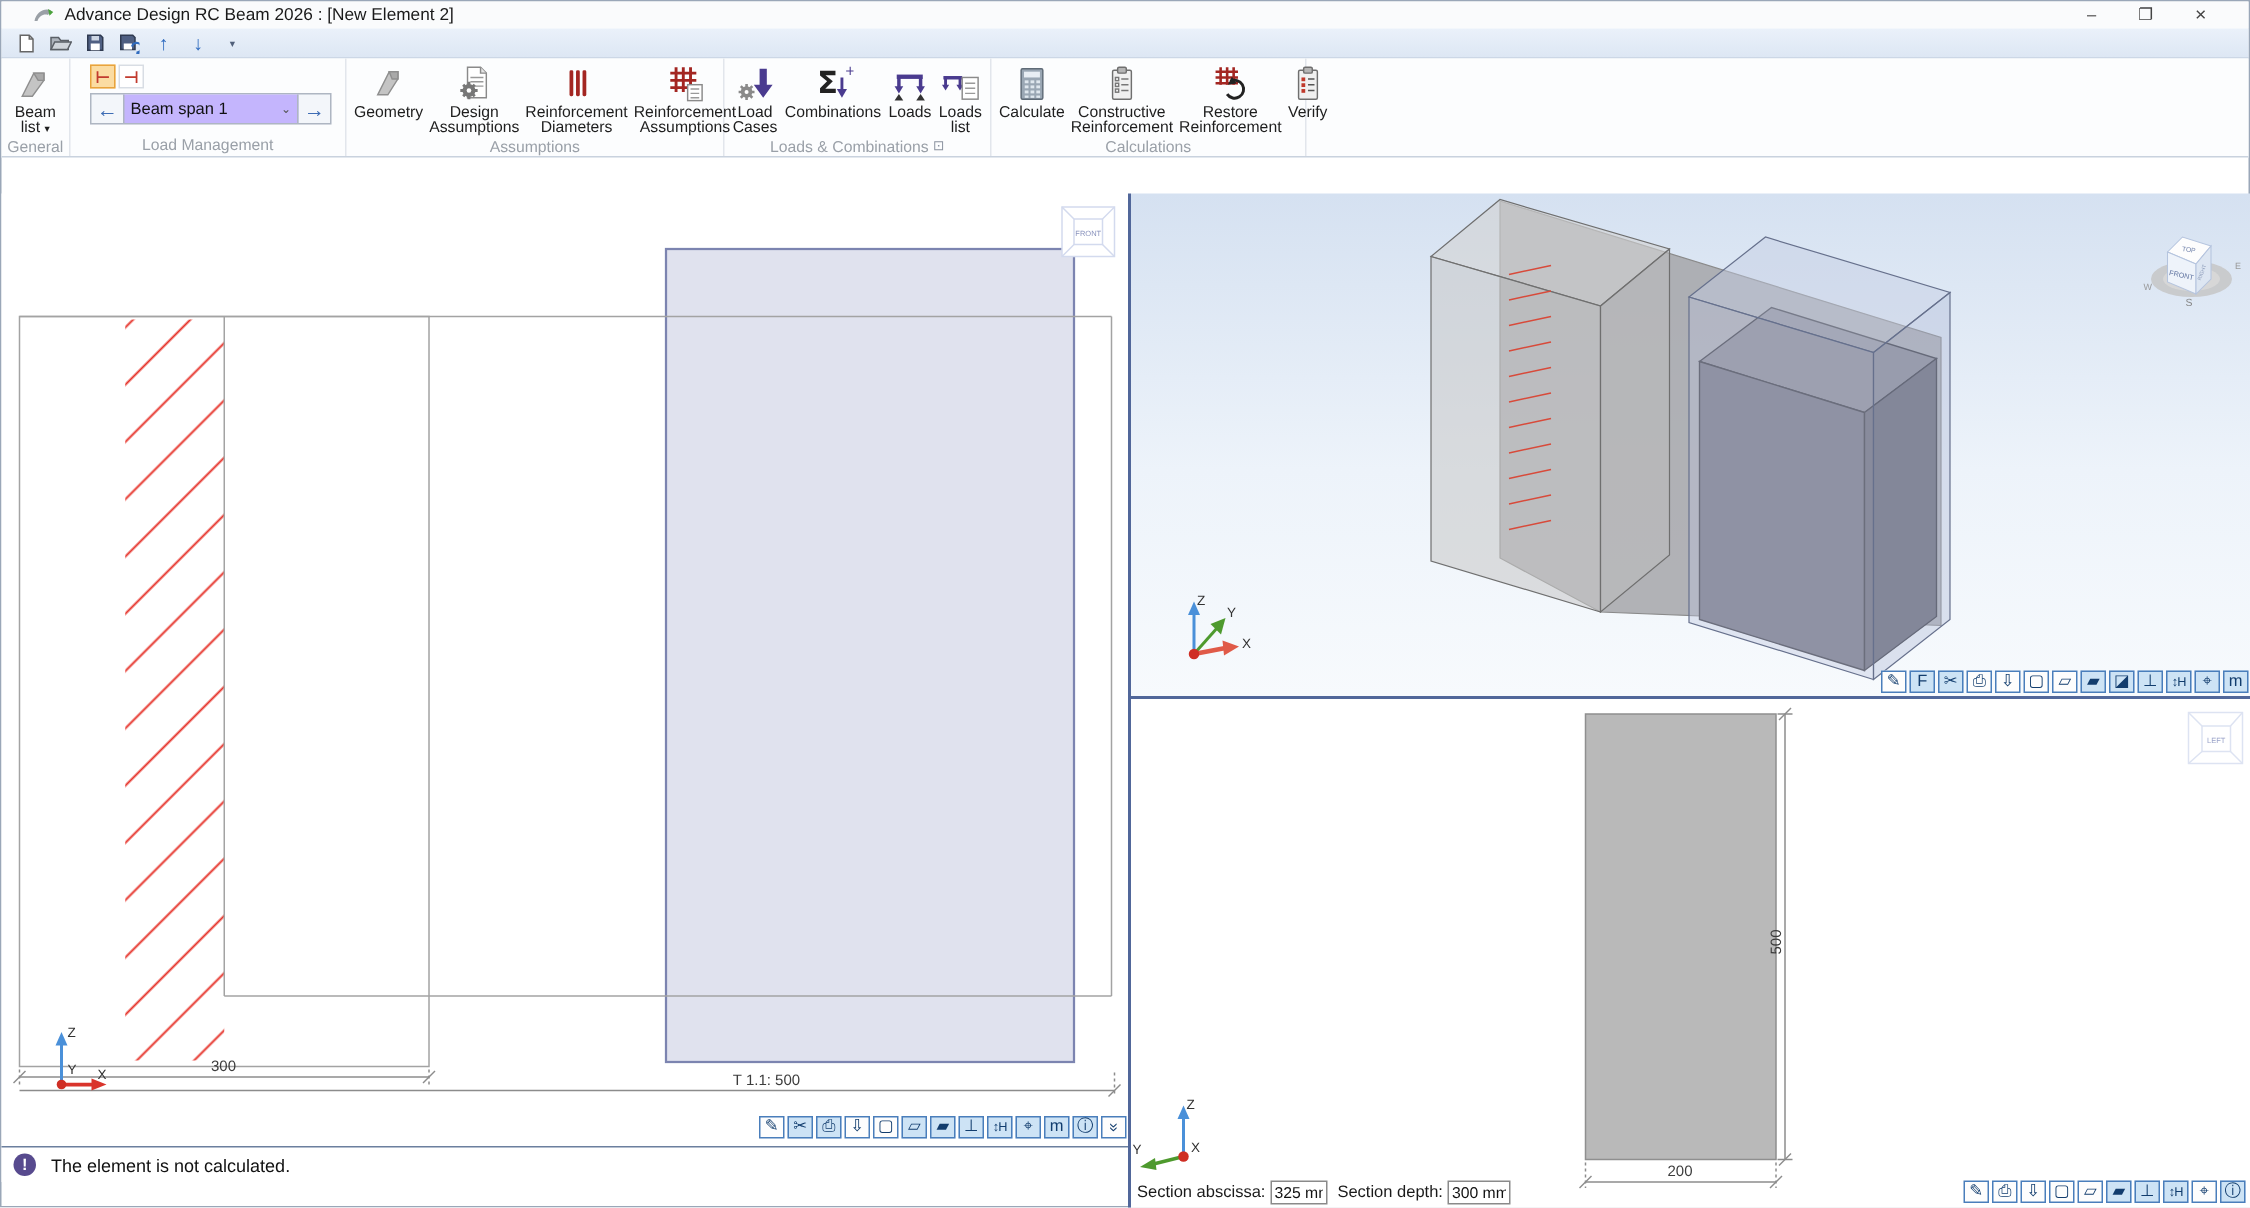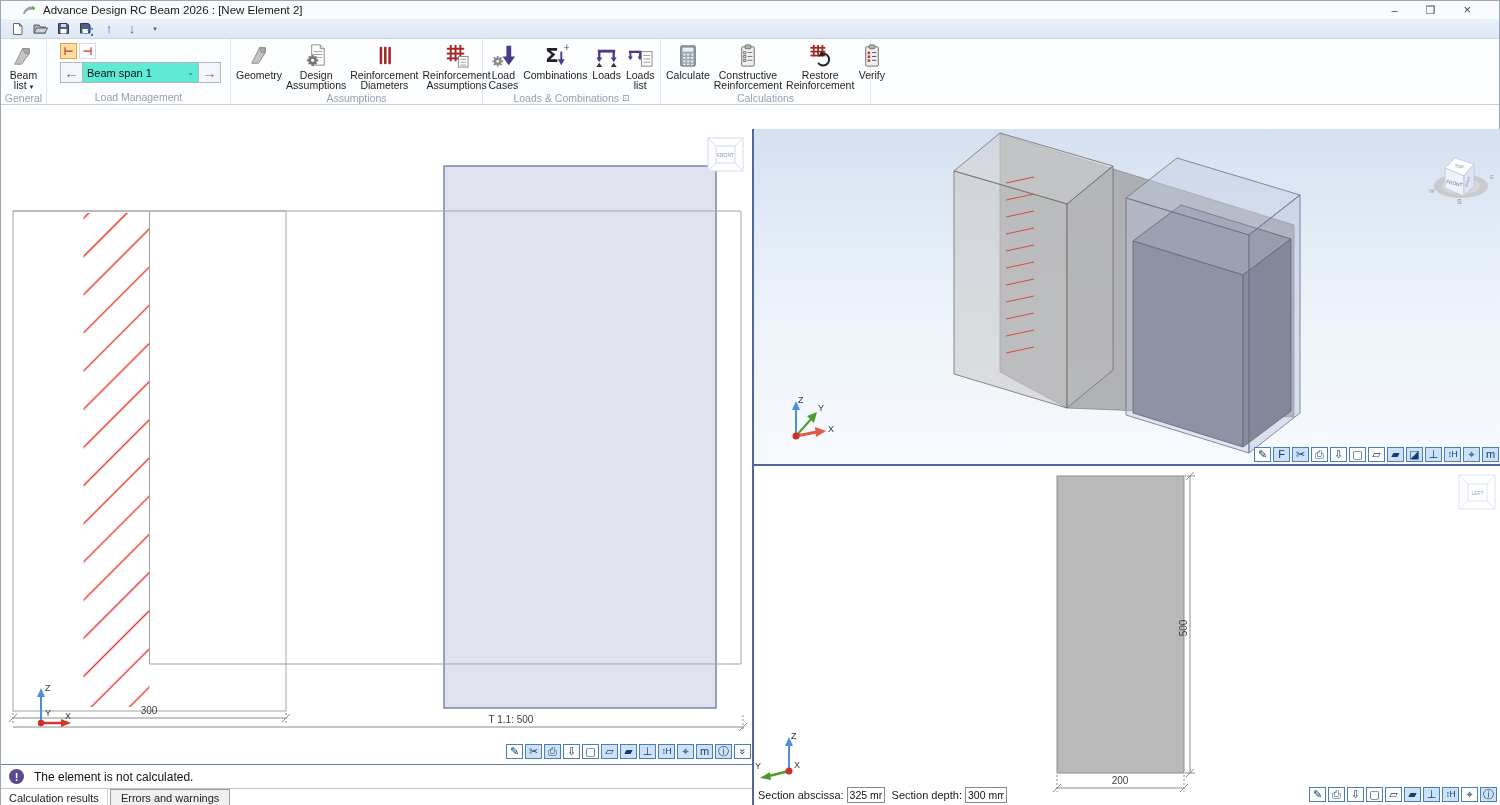--- a/index.html
+++ b/index.html
@@ -40,21 +40,21 @@
   .rbtn svg { width:27px; height:27px; flex:none; }
   .rlbl { font-size:10.5px; line-height:10px; color:#1e1e1e; text-align:center; margin-top:1px; white-space:pre-line; }
   
   .spans-col { display:flex; flex-direction:column; gap:3px; padding:2px 6px 0 10px; }
   .toggles { display:flex; gap:2px; }
   .tgl { width:17px; height:16px; border:1px solid #d8dde4; background:#fff; color:#c23b2e; font-size:11px; font-weight:bold;
     display:flex; align-items:center; justify-content:center; }
   .tgl.sel { background:#fbdca2; border-color:#e8a33d; }
   .span-sel { display:flex; align-items:center; border:1px solid #aeb6c2; background:#f3f6fa; }
   .nav-arrow { width:21px; height:19px; display:flex; align-items:center; justify-content:center; color:#3e6db5; font-weight:bold; font-size:14px; }
-  .span-dd { width:117px; height:19px; background:#5eead4; border-left:1px solid #aeb6c2; border-right:1px solid #aeb6c2;
+  .span-dd { width:117px; height:19px; background:#c4b5fd; border-left:1px solid #aeb6c2; border-right:1px solid #aeb6c2;
     font-size:11px; display:flex; align-items:center; padding:0 4px; color:#111; }
   .span-dd .ddcaret { margin-left:auto; font-size:8px; color:#555; }
   .launcher { font-size:9px; color:#8b93a0; }
 
   
   .main { position:absolute; top:128px; left:0; width:1500px; height:677px; }
   .left-col { position:absolute; left:0; top:0; width:751px; height:677px; display:flex; flex-direction:column; }
   .vp-front { position:relative; width:751px; height:635px; background:#fff; }
   .split-v { position:absolute; left:751px; top:0; width:2px; height:677px; background:#51679a; }
   .vp-iso { position:absolute; left:753px; top:0; width:747px; height:335px;
@@ -481,24 +481,20 @@
             <span class="tbtn">
               <span class="tglyph rot">»</span>
             </span>
           </div>
       </div>
 
       <div class="statusrow">
         <span class="bang">!</span>
         <span class="msg">The element is not calculated.</span>
       </div>
-      <div class="bottomtabs">
-        <span class="btab1">Calculation results</span>
-        <span class="btab2">Errors and warnings</span>
-      </div>
     </div>
 
     <div class="split-v"></div>
 
     <div class="vp-iso">
       <svg width="747" height="335" viewBox="0 0 747 335">
 
         <polygon points="246,5 540,96 540,288 313,279 246,243" fill="#a2a2a6" fill-opacity="0.82" stroke="#8a8a8a" stroke-width="0.8"></polygon>
 
         <g stroke="#6f6f6f" stroke-width="0.8">

